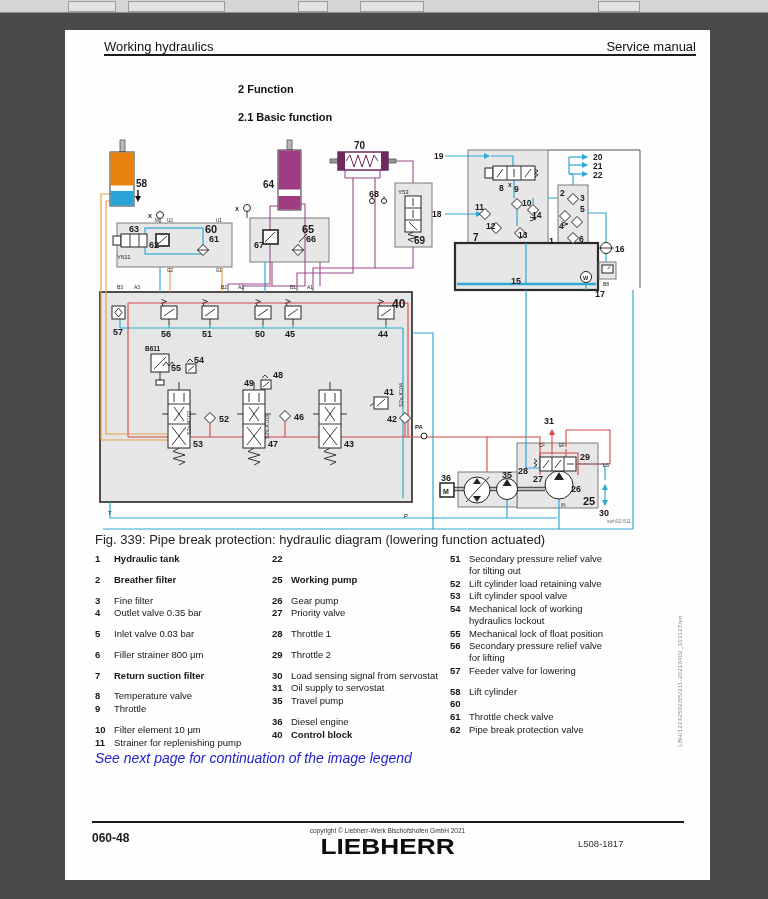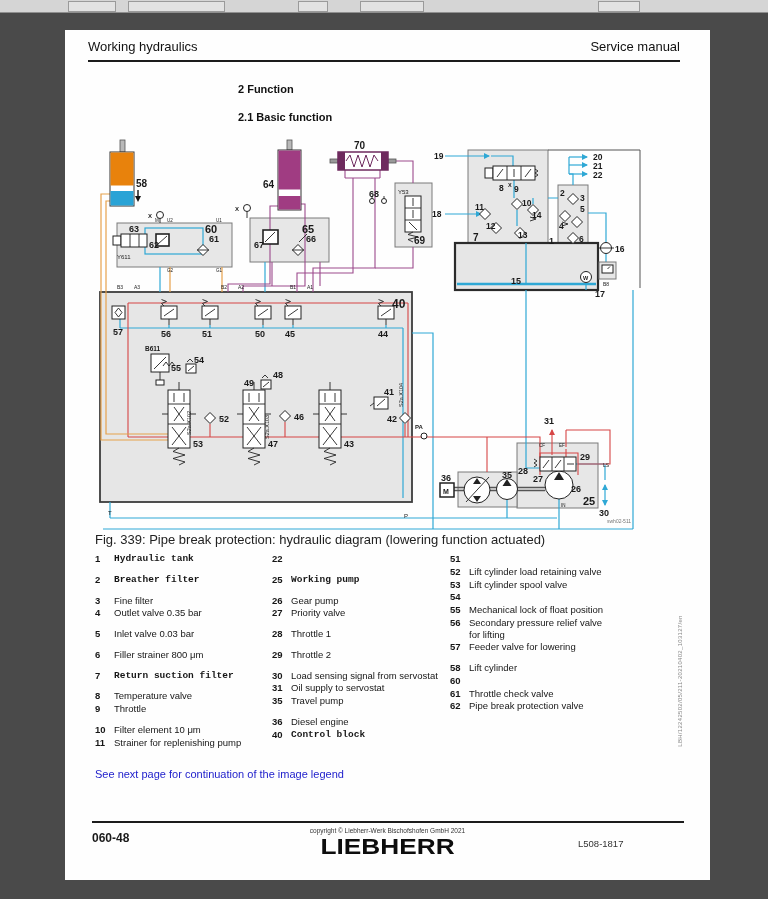--- a/index.html
+++ b/index.html
@@ -10,37 +10,37 @@
   .toolbar{
     position:absolute;top:0;left:0;width:768px;height:12px;
     background:#d5d5d5;border-bottom:1px solid #8f8f8f;
   }
   .tb-stub{position:absolute;top:1px;height:9px;background:#e2e2e2;border:1px solid #9a9a9a;}
   .page{
     position:absolute;left:65px;top:30px;width:645px;height:850px;
     background:#fefefe;color:#1a1a1a;
   }
   .hdr{
-    position:absolute;left:23px;top:9px;width:592px;
+    position:absolute;left:39px;top:9px;width:592px;
     display:flex;justify-content:space-between;
     font-size:13px;color:#111;
-    border-bottom:2px solid #1c1c1c;padding-bottom:6px;
+    border-bottom:2px solid #1c1c1c;
   }
   .h1,.h2{position:absolute;left:173px;font-size:11px;font-weight:bold;color:#111;}
   .h1{top:53px;}
   .h2{top:81px;}
   .diagram{position:absolute;left:28px;top:108px;width:555px;height:395px;}
   .caption{position:absolute;left:30px;top:502px;font-size:13px;color:#222;}
   .legend-col{position:absolute;top:523px;font-size:9.5px;line-height:1.24;color:#161616;}
   .lg-row{display:flex;margin-bottom:1px;}
   .lg-row.spaced{margin-top:9px;}
   .lg-num{width:19px;flex:0 0 19px;font-weight:bold;}
   .lg-txt{flex:1;}
-  .lg-txt.b{font-weight:bold;font-family:Liberation Mono, monospace;}
-  .note{position:absolute;left:30px;top:738px;font-size:11px;color:#2222cc;}
+  .lg-txt.b{font-weight:bold;}
+  .note{position:absolute;left:30px;top:720px;font-size:14px;font-style:italic;color:#2222cc;}
   .sidecode{
     position:absolute;left:612px;top:536px;width:230px;
     transform-origin:left top;transform:rotate(-90deg) translateX(-230px);
     font-size:6px;color:#888;letter-spacing:.3px;white-space:nowrap;text-align:center;
   }
   .footline{position:absolute;left:27px;top:791px;width:592px;border-top:2px solid #1c1c1c;}
   .pgnum{position:absolute;left:27px;top:801px;font-size:12px;font-weight:bold;text-align:right;}
   .copyr{position:absolute;left:0;top:797px;width:645px;text-align:center;font-size:6.5px;color:#333;}
   .logo{
     position:absolute;left:0;top:804px;width:645px;text-align:center;
@@ -511,31 +511,33 @@
         <span class="lg-txt">Diesel engine</span>
       </div>
       <div class="lg-row">
         <span class="lg-num">40</span>
         <span class="lg-txt b">Control block</span>
       </div>
     </div>
   <div class="legend-col" style="left:385px;width:162px;">
       <div class="lg-row">
         <span class="lg-num">51</span>
+        <span class="lg-txt">Secondary pressure relief valve for tilting out</span>
       </div>
       <div class="lg-row">
         <span class="lg-num">52</span>
         <span class="lg-txt">Lift cylinder load retaining valve</span>
       </div>
       <div class="lg-row">
         <span class="lg-num">53</span>
         <span class="lg-txt">Lift cylinder spool valve</span>
       </div>
       <div class="lg-row">
         <span class="lg-num">54</span>
+        <span class="lg-txt">Mechanical lock of working hydraulics lockout</span>
       </div>
       <div class="lg-row">
         <span class="lg-num">55</span>
         <span class="lg-txt">Mechanical lock of float position</span>
       </div>
       <div class="lg-row">
         <span class="lg-num">56</span>
         <span class="lg-txt">Secondary pressure relief valve for lifting</span>
       </div>
       <div class="lg-row">

